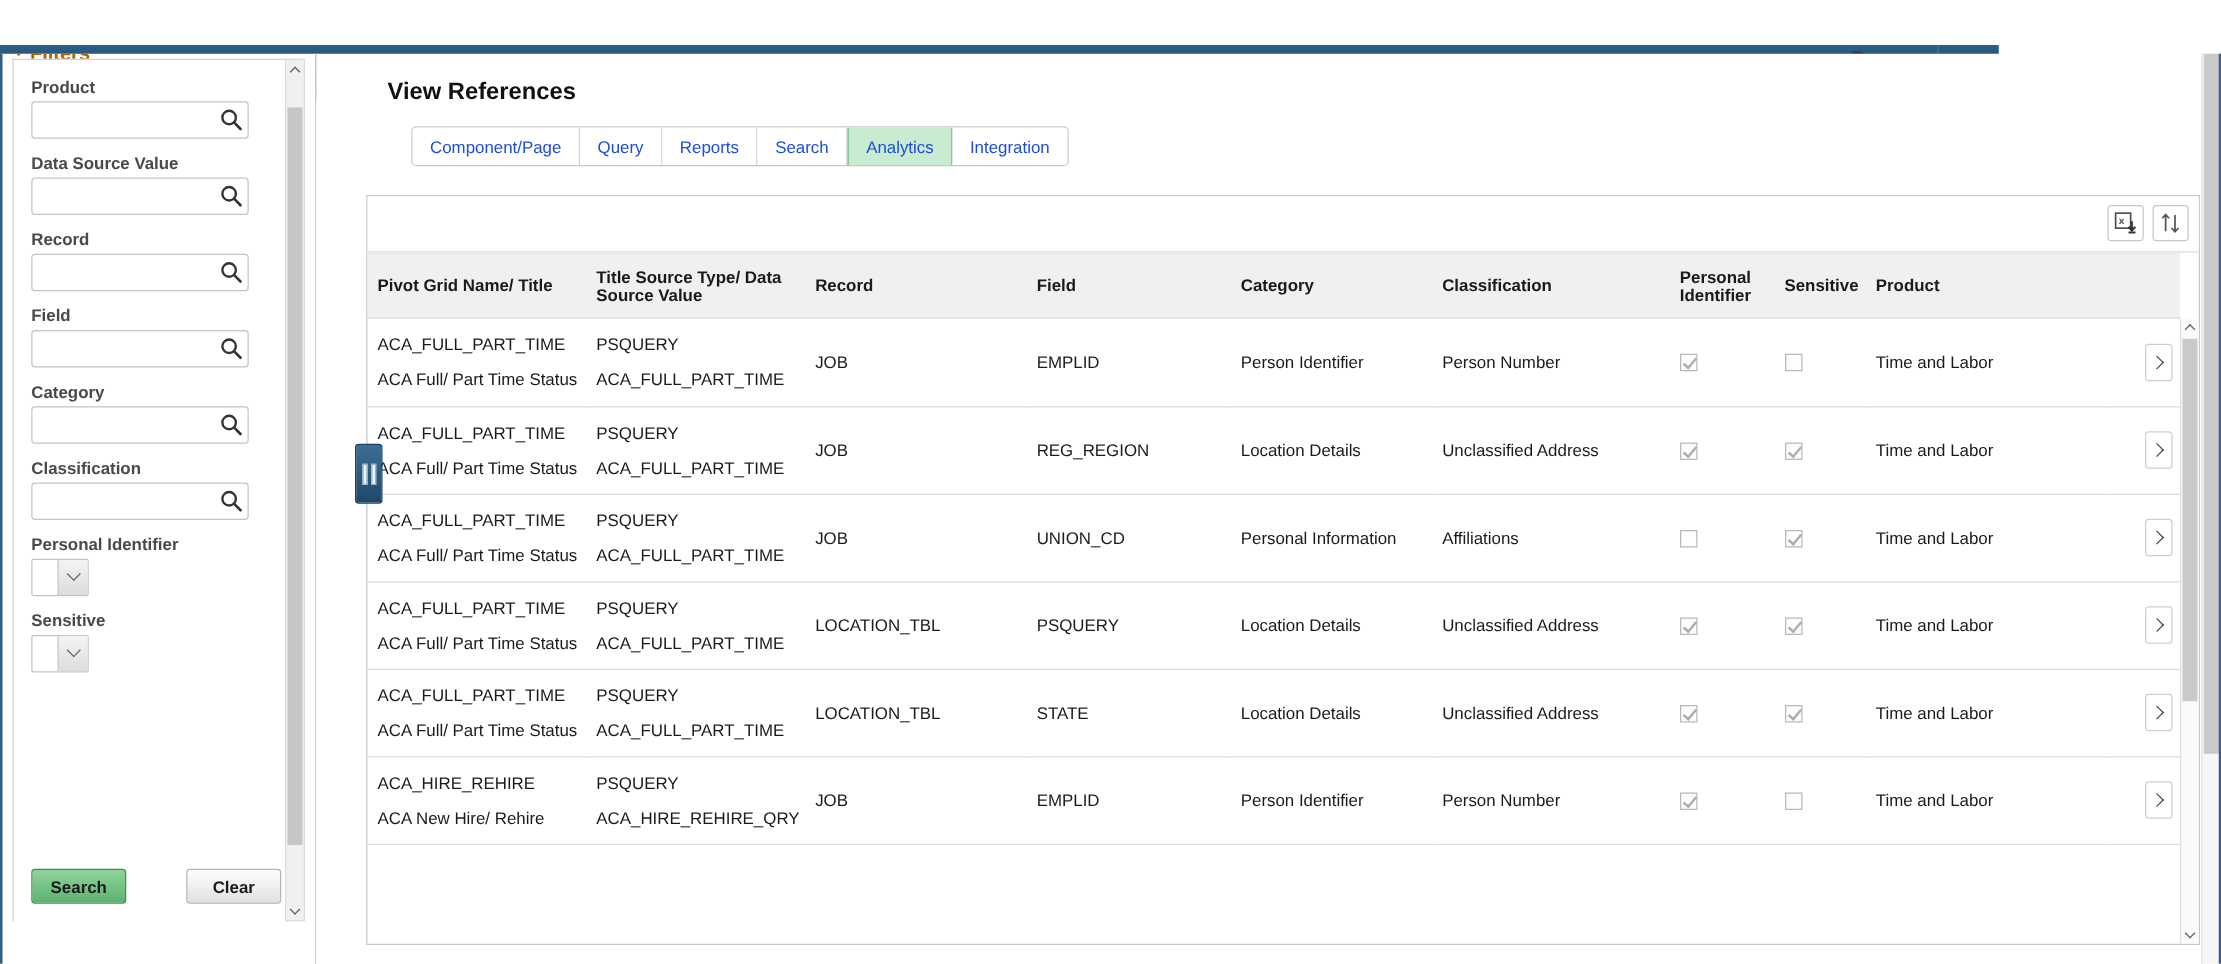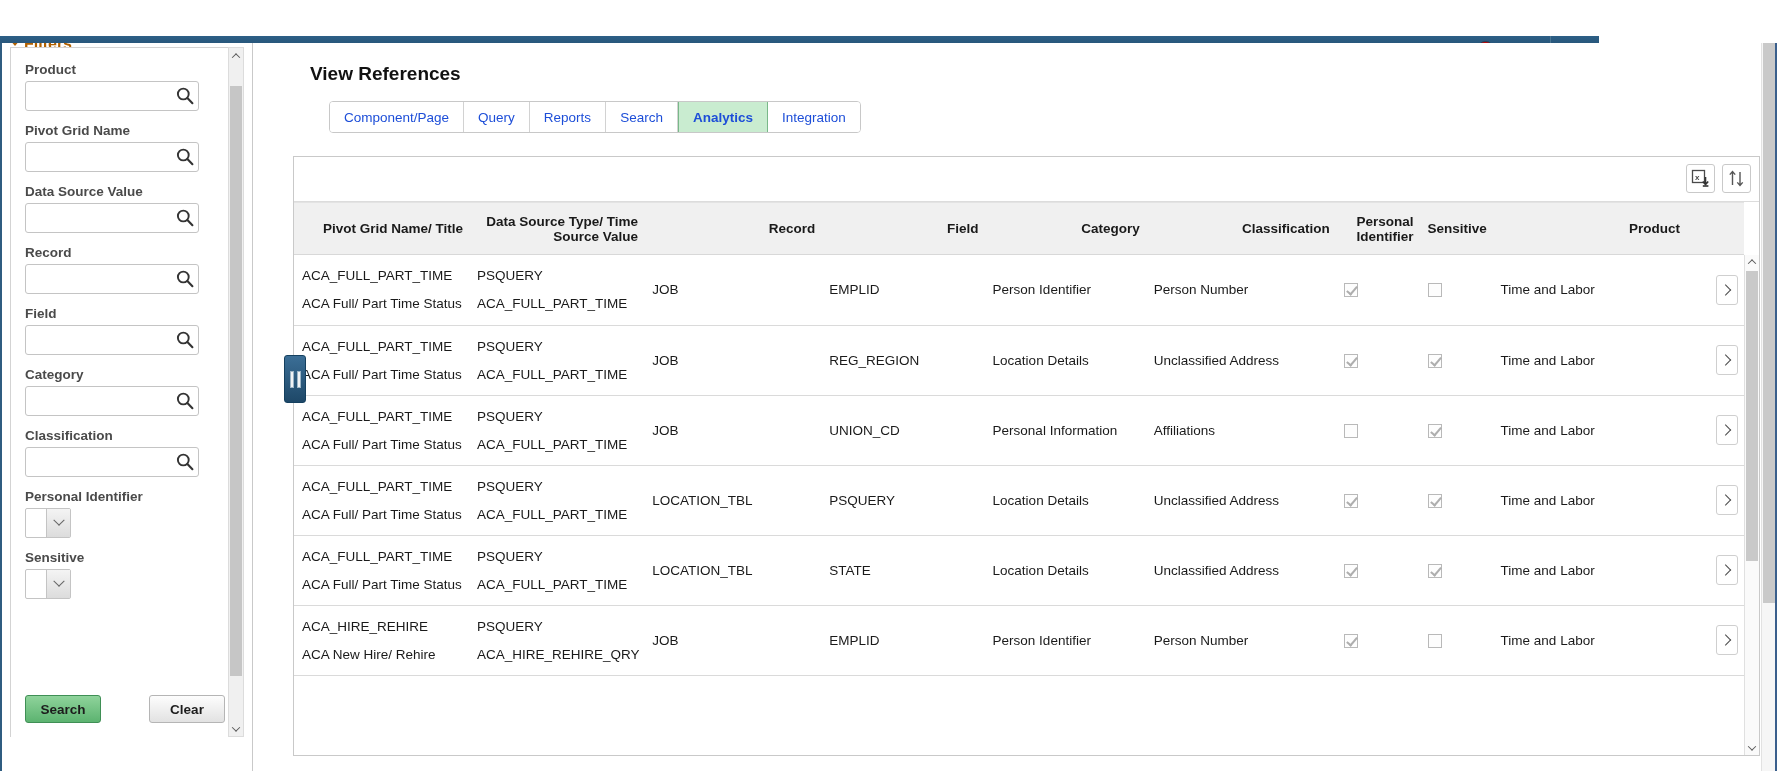--- a/index.html
+++ b/index.html
@@ -302,21 +302,21 @@
     font-size: 13.5px;
     color: #1d4ed8;
     background: #ffffff;
     border-right: 1px solid #d2d2d2;
     cursor: pointer;
     white-space: nowrap;
   }
   .tab:last-child { border-right: none; }
   .tab.active {
     background: #c9ecd0;
-    font-weight: bold;
+    font-weight: normal;
     border-left: 1px solid #79b889;
     border-right: 1px solid #79b889;
   }
 
   .rows-count {
     position: absolute;
     right: 8px; top: 139px;
     font-size: 12.5px;
     font-weight: bold;
     color: #1a1a1a;
@@ -358,21 +358,21 @@
     border-collapse: collapse;
     table-layout: fixed;
   }
   table.grid thead th {
     background: #f0f0f0;
     border-bottom: 1px solid #d8d8d8;
     border-top: 1px solid #e3e3e3;
     font-size: 13.5px;
     font-weight: bold;
     color: #1a1a1a;
-    text-align: right;
+    text-align: left;
     padding: 9px 6px 9px 8px;
     vertical-align: middle;
     height: 52px;
   }
   .thead-holder {
     overflow: hidden;
   }
   .tbody-scroll {
     position: relative;
     height: 486px;
@@ -526,32 +526,20 @@
         <input class="lookup-input" type="text" value="" style="">
         <button class="lookup-btn">
           <svg width="20" height="20" viewBox="0 0 20 20" aria-hidden="true">
             <circle cx="8.3" cy="8" r="5.4" fill="none" stroke="#333" stroke-width="1.9"></circle>
             <line x1="12.4" y1="12.1" x2="17.4" y2="17.2" stroke="#333" stroke-width="2.1" stroke-linecap="round"></line>
           </svg>
         </button>
       </div>
     </div>
 
-    <div class="field-group">
-      <div class="field-label">Pivot Grid Name</div>
-      <div class="lookup-wrap">
-        <input class="lookup-input" type="text" value="" style="">
-        <button class="lookup-btn">
-          <svg width="20" height="20" viewBox="0 0 20 20" aria-hidden="true">
-            <circle cx="8.3" cy="8" r="5.4" fill="none" stroke="#333" stroke-width="1.9"></circle>
-            <line x1="12.4" y1="12.1" x2="17.4" y2="17.2" stroke="#333" stroke-width="2.1" stroke-linecap="round"></line>
-          </svg>
-        </button>
-      </div>
-    </div>
 
 
     <div class="field-group">
       <div class="field-label">Data Source Value</div>
       <div class="lookup-wrap">
         <input class="lookup-input" type="text" value="" style="">
         <button class="lookup-btn">
           <svg width="20" height="20" viewBox="0 0 20 20" aria-hidden="true">
             <circle cx="8.3" cy="8" r="5.4" fill="none" stroke="#333" stroke-width="1.9"></circle>
             <line x1="12.4" y1="12.1" x2="17.4" y2="17.2" stroke="#333" stroke-width="2.1" stroke-linecap="round"></line>
@@ -698,21 +686,21 @@
             <col style="width:150px">
             <col style="width:177px">
           <col style="width:78px">
             <col style="width:68px">
             <col style="width:180px">
             <col style="width:54px">
         </colgroup>
         <thead>
           <tr>
             <th>Pivot Grid Name/ Title</th>
-            <th>Data Source Type/ Time Source Value</th>
+            <th>Title Source Type/ Data Source Value</th>
             <th>Record</th>
             <th>Field</th>
             <th>Category</th>
             <th>Classification</th>
             <th>Personal Identifier</th>
             <th>Sensitive</th>
             <th>Product</th>
             <th></th>
           </tr>
         </thead>

